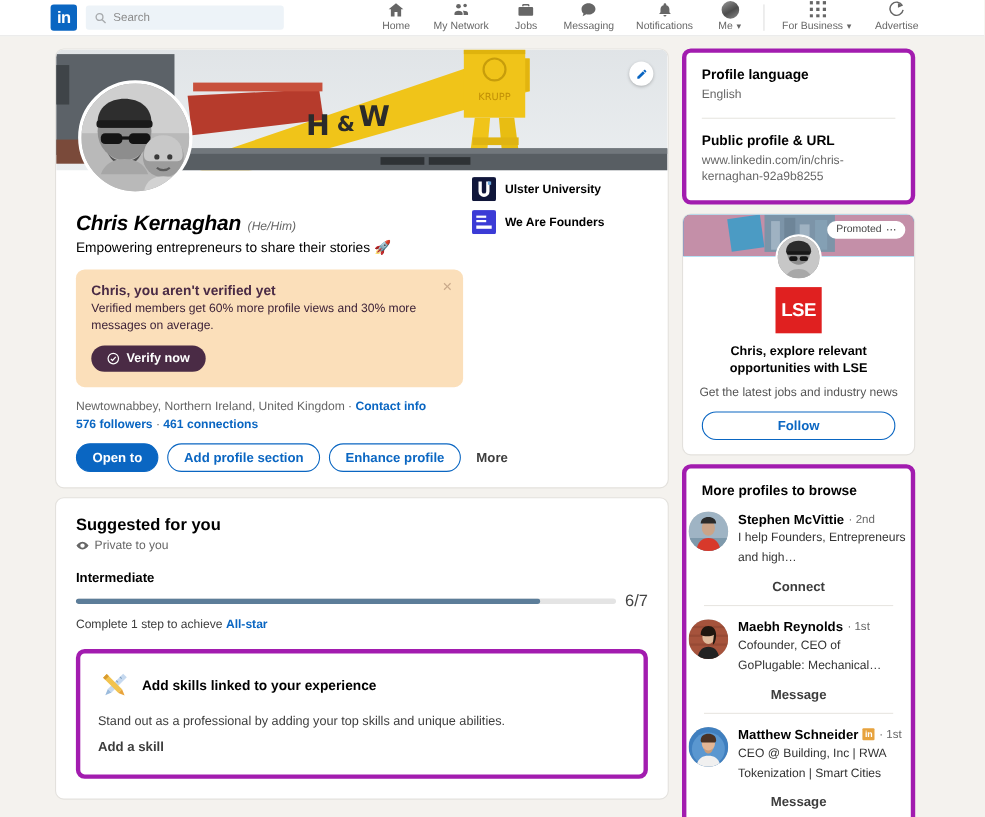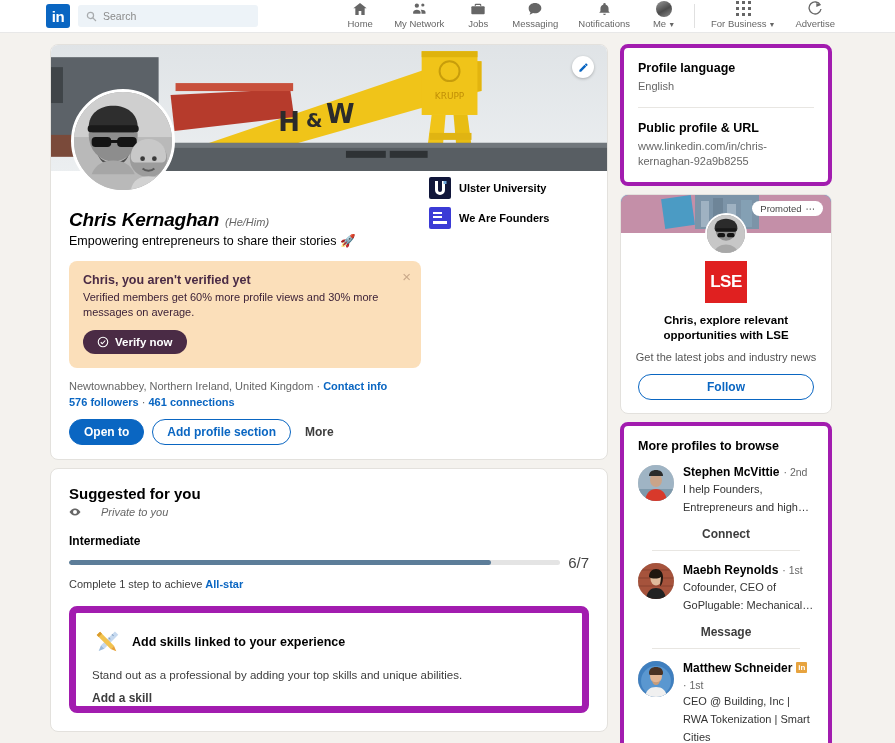--- a/index.html
+++ b/index.html
@@ -48,21 +48,21 @@
   
   .page { display: flex; gap: 12px; padding: 11px 0 0 50px; }
   .col-main { width: 558px; flex: none; }
   .col-side { width: 212px; flex: none; }
   .card {
     background: #fff; border: 1px solid #e3e1dd; border-radius: 8px;
     margin-bottom: 8px; overflow: hidden;
   }
 
   
-  .cover { height: 126px; position: relative; overflow: hidden; }
+  .cover { height: 110px; position: relative; overflow: hidden; }
   .cover-svg { width: 100%; height: 100%; display: block; }
   .edit-cover {
     position: absolute; top: 11px; right: 13px;
     width: 22px; height: 22px; border-radius: 50%; background: #fff;
     display: flex; align-items: center; justify-content: center;
     box-shadow: 0 1px 3px rgba(0,0,0,.25); cursor: pointer;
   }
   .avatar-wrap { position: relative; height: 0; }
   .avatar {
     position: absolute; left: 20px; top: -82px;
@@ -111,29 +111,29 @@
     border-radius: 16px; font-size: 12px; font-weight: 700; cursor: pointer;
     padding: 5px 14px; font-family: "Liberation Sans", sans-serif;
   }
   .btn-primary { background: #0a66c2; color: #fff; border: 1px solid #0a66c2; }
   .btn-outline { background: #fff; color: #0a66c2; border: 1.3px solid #0a66c2; }
   .btn-plain { background: transparent; border: none; color: #3d3d3d; font-size: 12px; font-weight: 700; cursor: pointer; padding: 5px 6px; font-family: "Liberation Sans", sans-serif; }
 
   
   .sec { padding: 16px 18px 18px; }
   .sec-title { font-size: 15px; font-weight: 700; color: #000; }
-  .private { display: flex; align-items: flex-start; gap: 20px; margin-top: 4px; font-size: 11px; color: #666; font-style: italic; }
+  .private { display: flex; align-items: flex-start; gap: 5px; margin-top: 4px; font-size: 11px; color: #666; }
   .lvl { font-size: 12px; font-weight: 700; color: #000; margin-top: 16px; }
   .bar-row { display: flex; align-items: center; gap: 8px; margin-top: 6px; }
   .bar { flex: 1; height: 5px; background: #e4e4e4; border-radius: 3px; overflow: hidden; }
   .bar-fill { height: 100%; background: #5c7d99; border-radius: 3px; }
   .bar-val { font-size: 15px; color: #444; }
   .step-txt { font-size: 11px; color: #3d3d3d; margin-top: 7px; }
 
-  .skill-card { border: 7px solid #a21caf; border-radius: 8px; padding: 14px 16px 0; margin-top: 16px; }
+  .skill-card { border: 4px solid #a21caf; border-radius: 8px; padding: 14px 16px 16px; margin-top: 16px; }
   .skill-head { display: flex; align-items: center; gap: 10px; }
   .skill-title { font-size: 12.5px; font-weight: 700; color: #000; }
   .skill-sub { font-size: 11.5px; color: #3d3d3d; margin-top: 12px; }
   .skill-btn { margin-top: 10px; margin-left: 0; font-size: 12px; font-weight: 700; color: #3d3d3d; background: none; border: none; cursor: pointer; font-family: "Liberation Sans", sans-serif; }
 
   
   .side-card { background: #fff; border: 4px solid #a21caf; border-radius: 8px; margin-bottom: 8px; }
   .side-pad { padding: 13px 14px; }
   .side-h { font-size: 12.5px; font-weight: 700; color: #000; }
   .side-v { font-size: 11px; color: #666; margin-top: 4px; line-height: 1.35; word-break: break-word; }
@@ -151,21 +151,21 @@
   .ad-title { text-align: center; font-size: 11.5px; font-weight: 700; color: #000; padding: 10px 14px 0; line-height: 1.35; }
   .ad-sub { text-align: center; font-size: 11px; color: #555; padding: 7px 12px 0; }
   .follow-btn {
     display: block; margin: 11px auto 13px; width: 176px; padding: 5px 0;
     border: 1.3px solid #0a66c2; color: #0a66c2; background: #fff;
     border-radius: 16px; font-size: 12px; font-weight: 700; cursor: pointer;
     font-family: "Liberation Sans", sans-serif;
   }
 
   .browse-h { font-size: 12.5px; font-weight: 700; color: #000; padding: 13px 14px 4px; }
-  .prof { padding: 8px 14px 4px; }
+  .prof { padding: 8px 2px 4px; }
   .prof-row { display: flex; gap: 9px; }
   .prof-av { width: 36px; height: 36px; border-radius: 50%; flex: none; overflow: hidden; background: #ccc; }
   .prof-av svg { width: 100%; height: 100%; display: block; }
   .prof-info { flex: 1; min-width: 0; }
   .prof-name-line { display: flex; align-items: center; gap: 4px; flex-wrap: wrap; }
   .prof-name { font-size: 12px; font-weight: 700; color: #000; }
   .prof-deg { font-size: 10.5px; color: #666; }
   .prem { width: 11px; height: 11px; background: #e7a33e; border-radius: 1px; display: inline-flex; align-items: center; justify-content: center; color: #fff; font-size: 8px; font-weight: 700; line-height: 1; }
   .prof-desc { font-size: 11px; color: #333; line-height: 1.3; margin-top: 1px; }
   .prof-act { text-align: center; margin: 9px 0 2px; }
@@ -399,20 +399,21 @@
         </div>
         <div class="meta-row3">
           <span class="lk">576 followers</span>
           <span class="lk" style="color:#666;font-weight:400">·</span>
           <span class="lk">461 connections</span>
         </div>
 
         <div class="btn-row">
           <button class="btn btn-primary">Open to</button>
           <button class="btn btn-outline">Add profile section</button>
+          <button class="btn btn-outline">Enhance profile</button>
           <button class="btn-plain">More</button>
         </div>
       </div>
     </div>
 
     <div class="card">
       <div class="sec">
         <div class="sec-title">Suggested for you</div>
         <div class="private">
           <svg width="12" height="12" viewBox="0 0 24 24" fill="#666">

